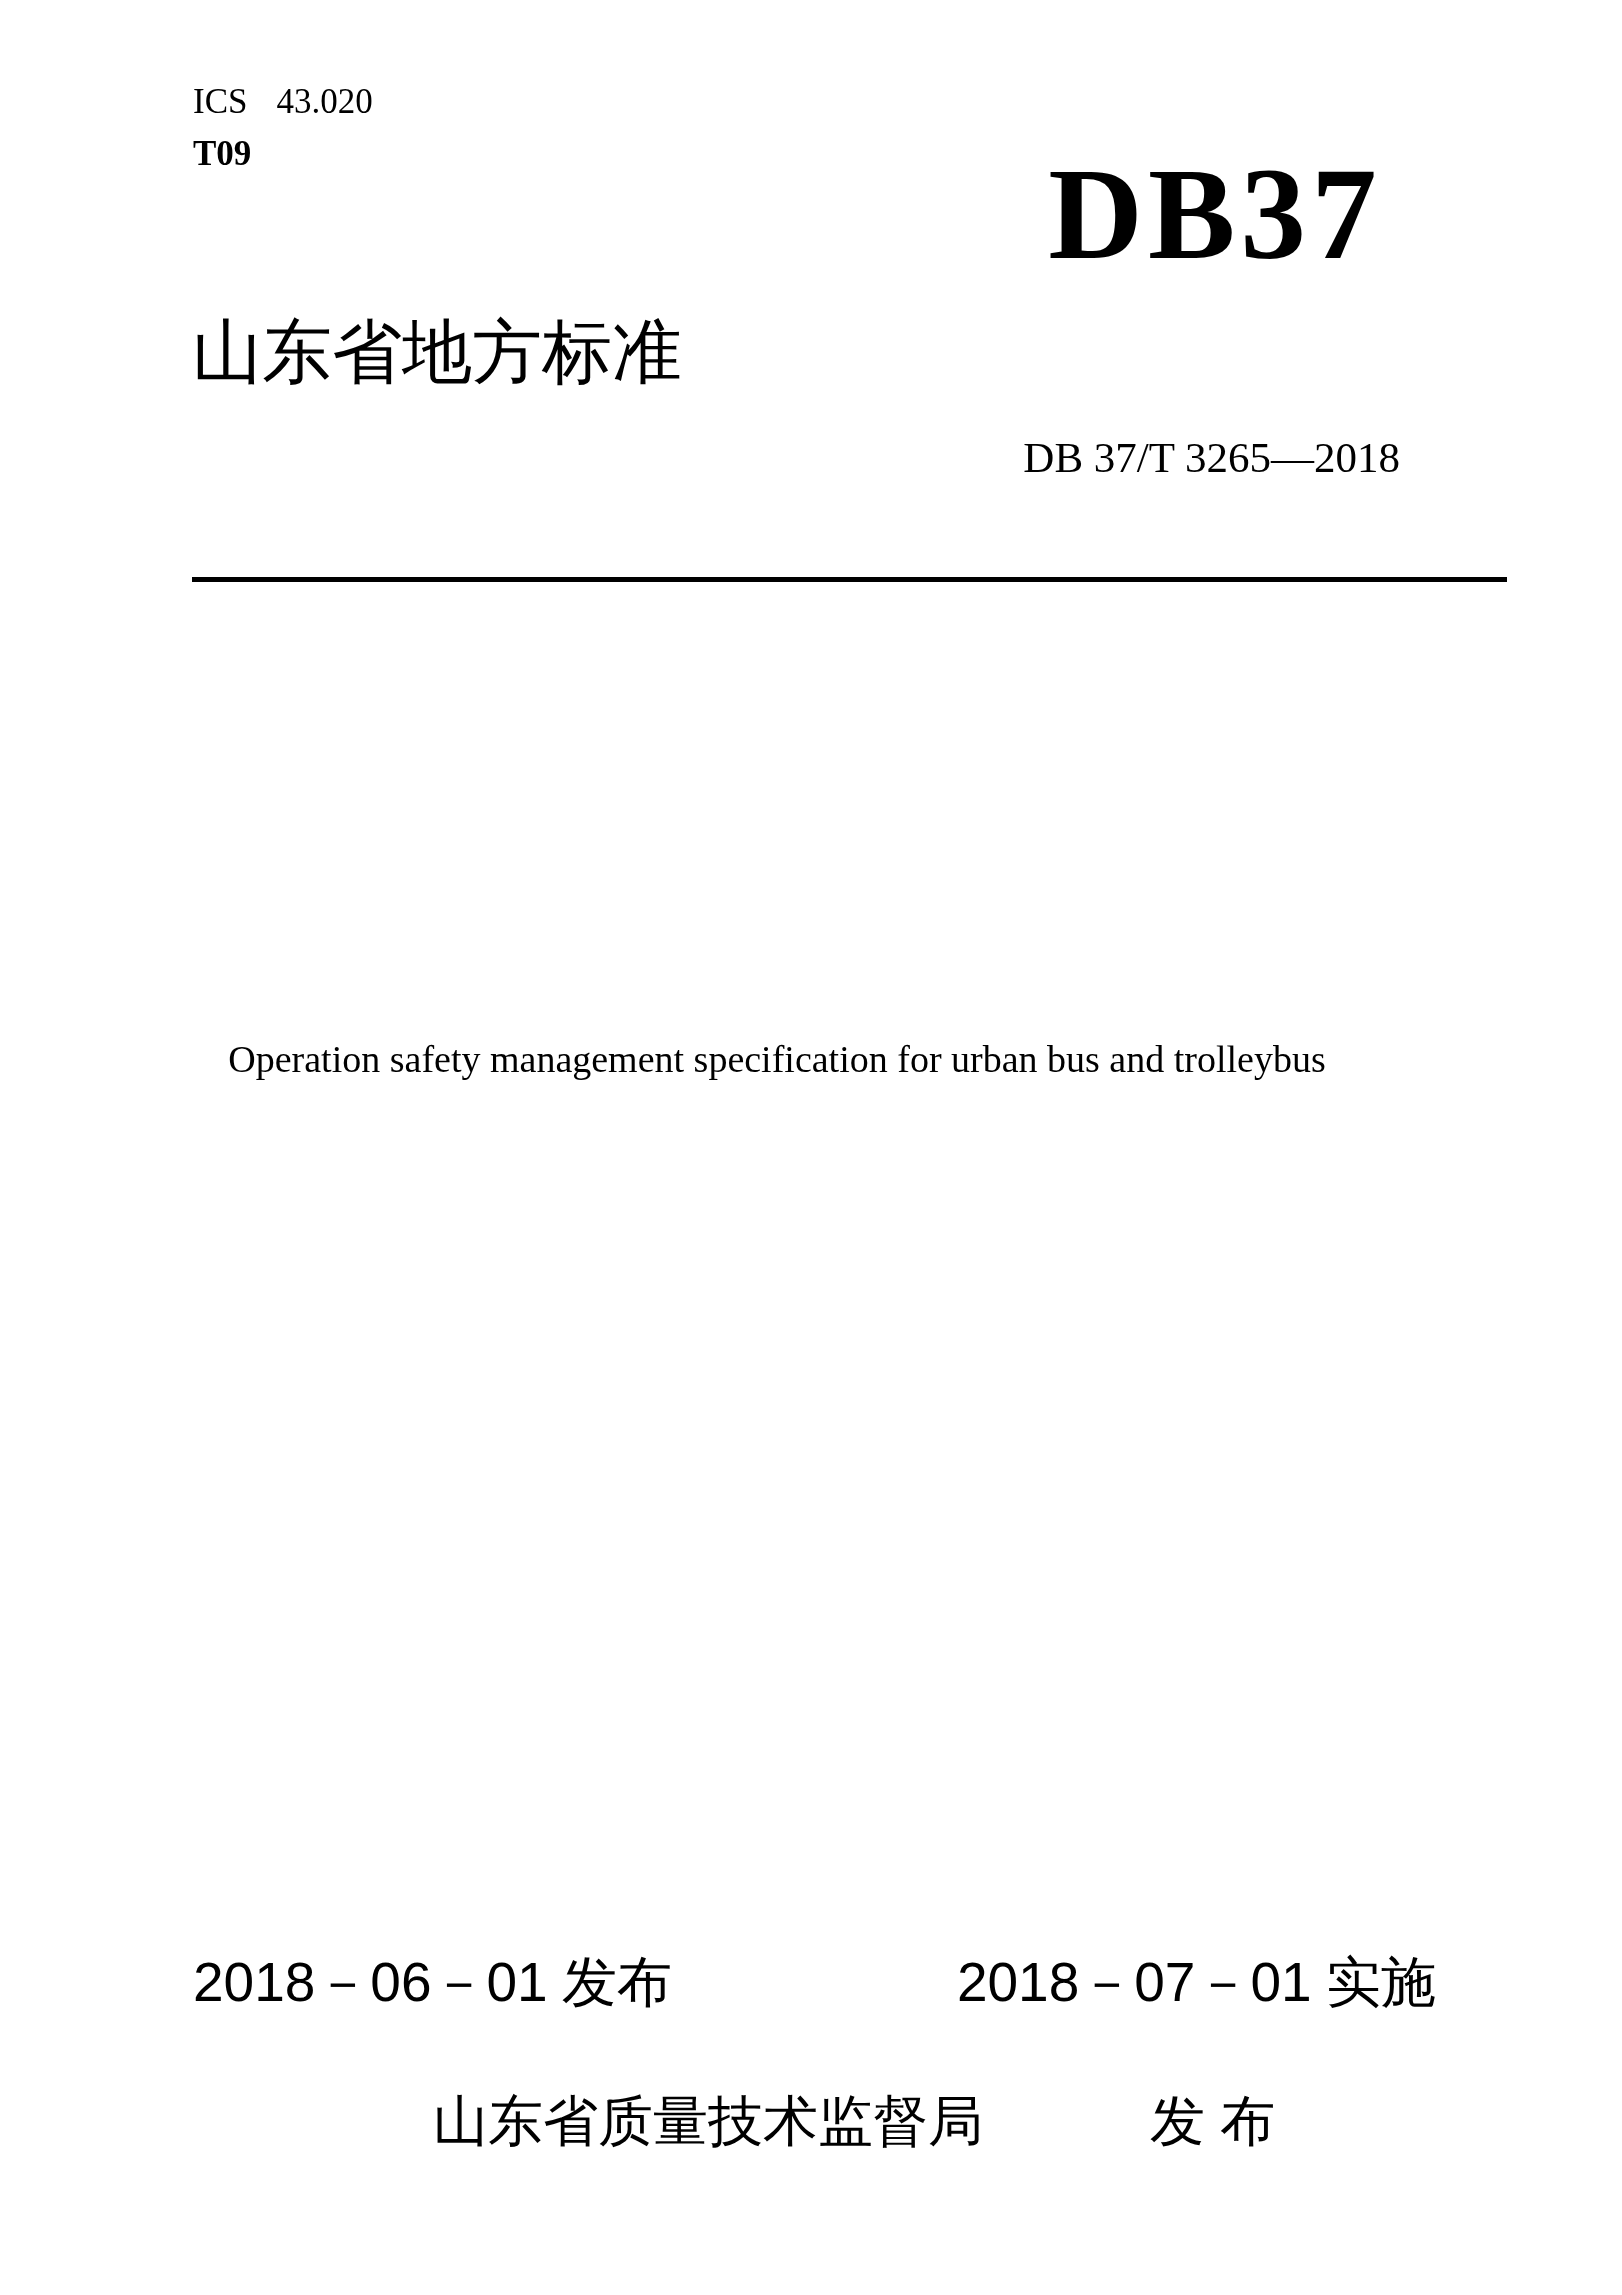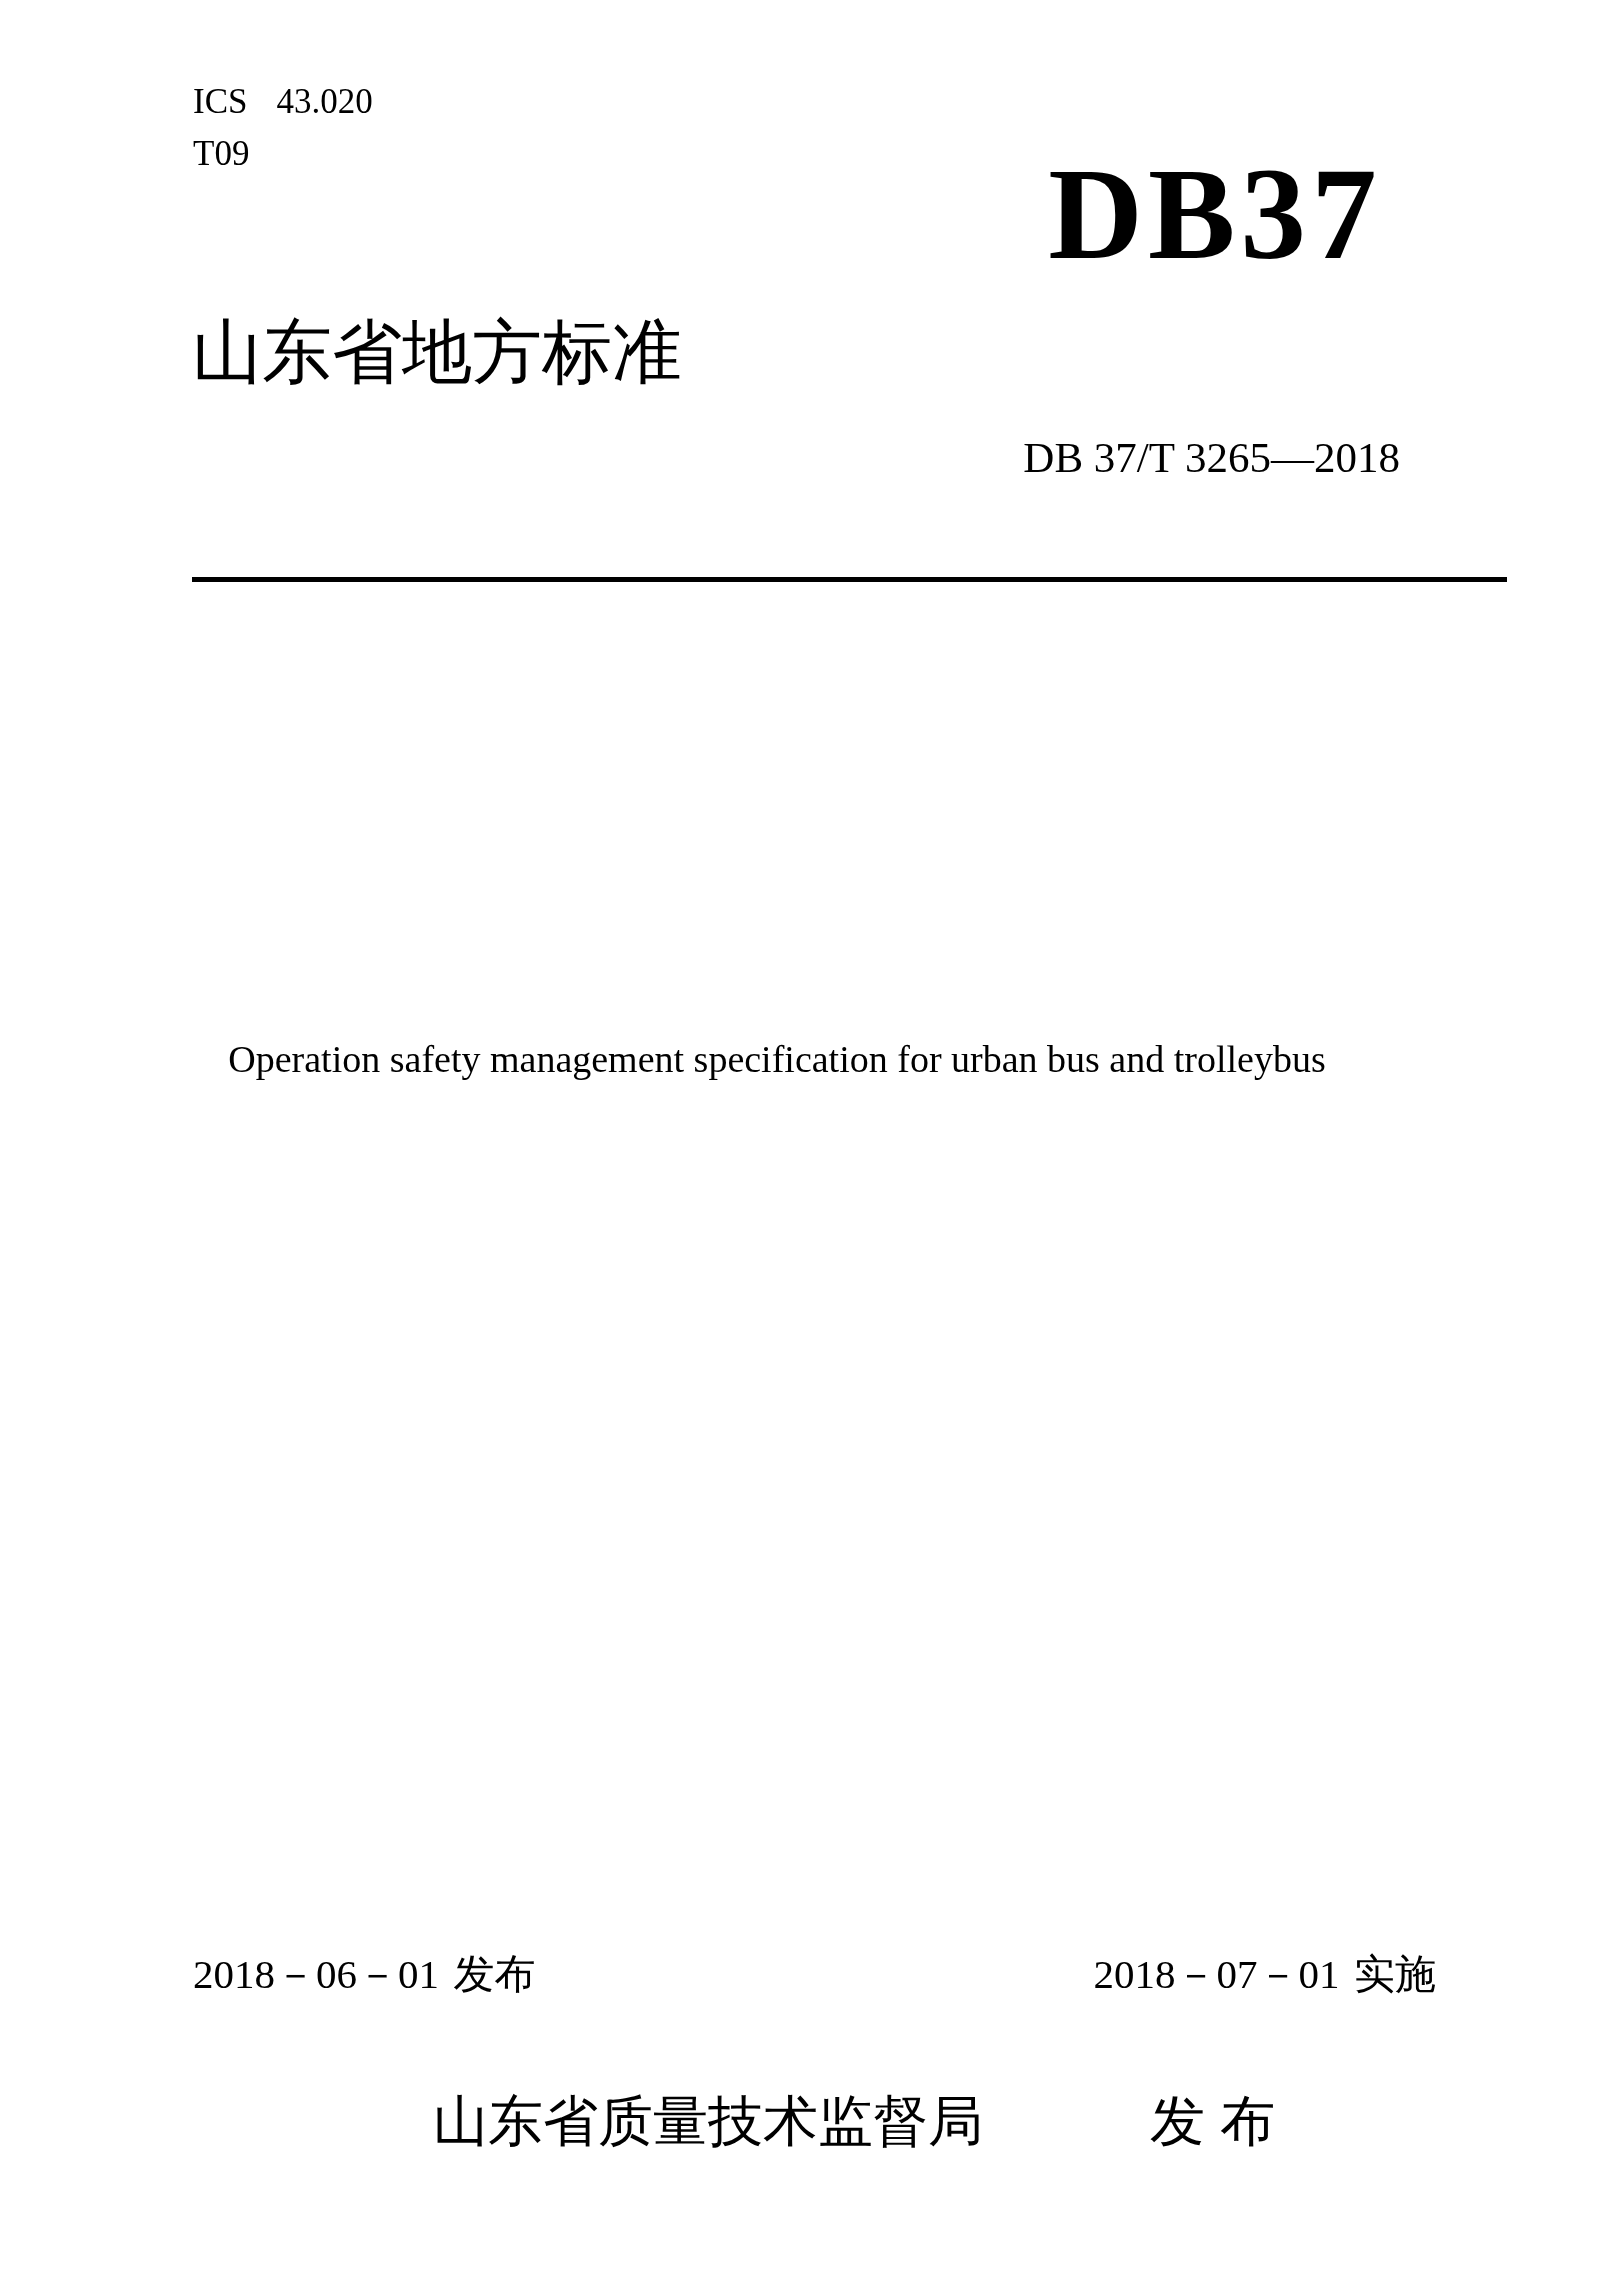--- a/index.html
+++ b/index.html
@@ -14,21 +14,21 @@
   .ics-block {
     position: absolute;
     left: 193px;
     top: 76px;
     font-family: "Liberation Serif", serif;
     font-size: 35px;
     line-height: 52px;
     white-space: nowrap;
   }
   .ics-code { margin-left: 29px; }
-  .doc-class { display: block; }
+  .doc-class { display: block; font-weight: bold; }
   .db37-logo {
     position: absolute;
     top: 148px;
     right: 134px;
     font-family: "Liberation Serif", serif;
     font-weight: bold;
     font-size: 131px;
     line-height: 1;
     letter-spacing: 5.2px;
     white-space: nowrap;
@@ -81,22 +81,22 @@
     text-align: center;
     font-family: "Liberation Serif", serif;
     font-size: 38px;
     line-height: 1.1;
     white-space: nowrap;
     padding-left: 38px;
   }
   .date-line {
     position: absolute;
     top: 1951px;
-    font-family: Liberation Serif, serif;
-    font-size: 41px;
+    font-family: Liberation Sans, sans-serif;
+    font-size: 55px;
     line-height: 1.15;
     white-space: nowrap;
     text-align: center;
   }
   .date-line.release { left: 193px; }
   .date-line.implement { right: 80px; }
   .date-label { margin-left: 14.4px; }
   .publisher-line {
     position: absolute;
     top: 2090px;

